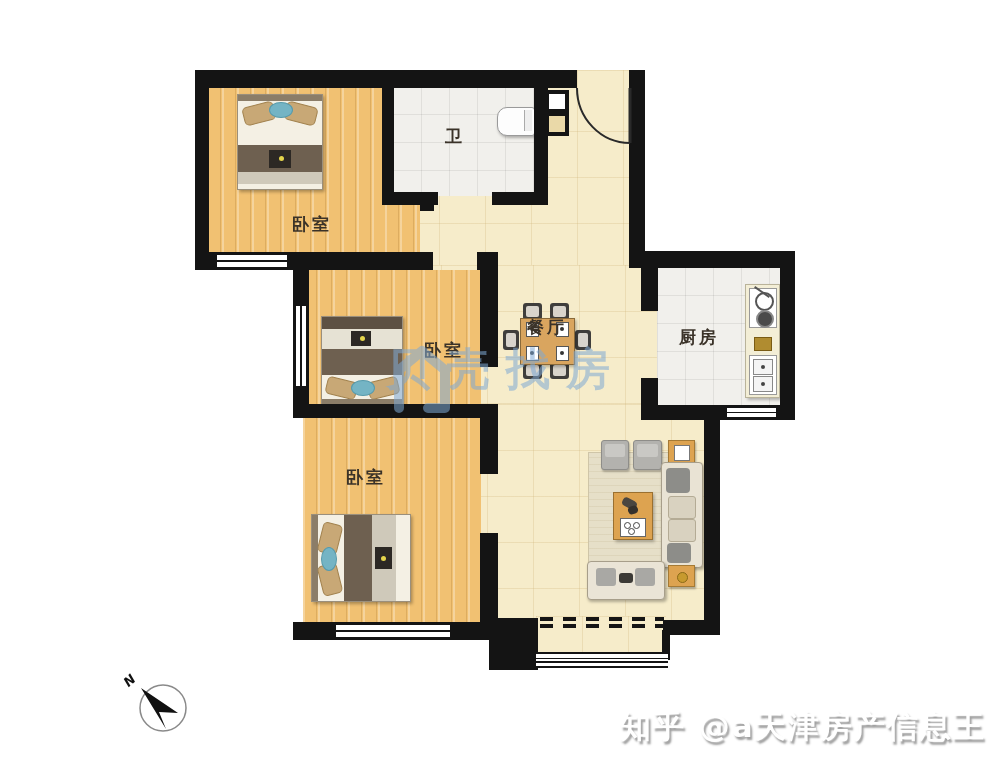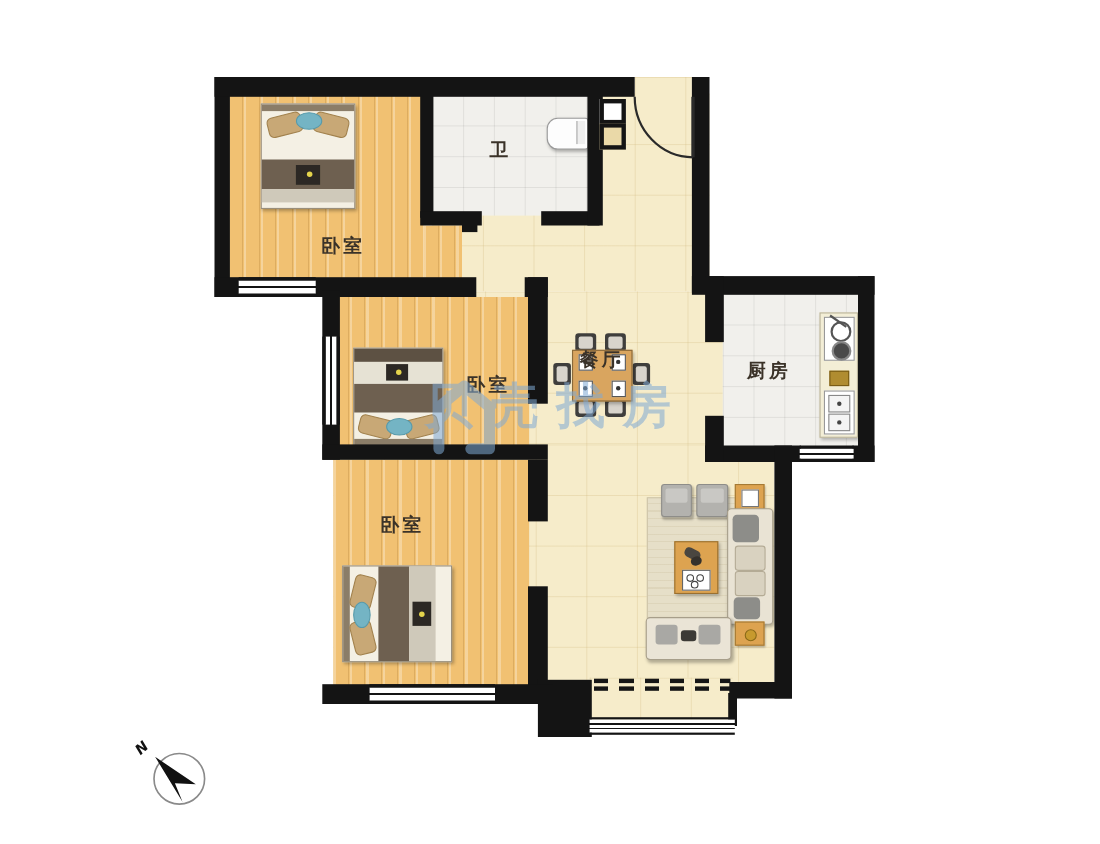--- a/index.html
+++ b/index.html
@@ -246,14 +246,15 @@
   </div>
 
   <svg width="1000" height="767" viewBox="0 0 1000 767">
     <path d="M 577 88 A 53 55 0 0 0 630 143" fill="none" stroke="#2a2a2a" stroke-width="2"></path>
     <line x1="630" y1="88" x2="630" y2="143" stroke="#2a2a2a" stroke-width="3"></line>
     <circle cx="163" cy="708" r="23" fill="#ffffff" stroke="#8a8a8a" stroke-width="1.5"></circle>
     <polygon points="141,688 178,713 159,712 166,729" fill="#111"></polygon>
   </svg>
   <div class="nlabel" style="left:124px;top:673px;">N</div>
 
+  <div class="zhihu" style="left:620px;top:706px;">知乎 @a天津房产信息王</div>
 
 </div>
 
 </body></html>

